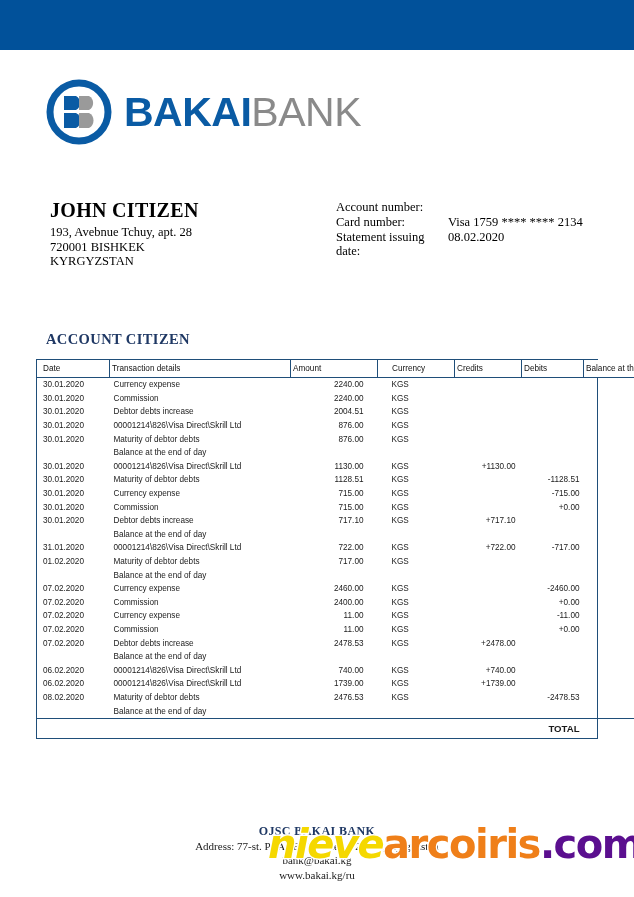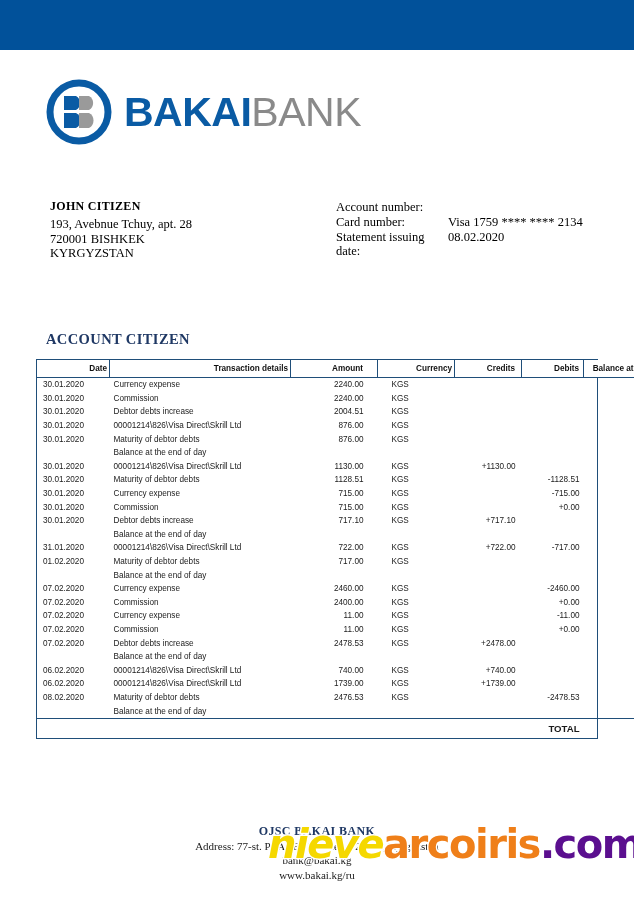--- a/index.html
+++ b/index.html
@@ -51,21 +51,21 @@
   .logo-text .t2 { color: #8a8a8a; font-weight: normal; }
 
   
   .addr-block {
     position: absolute;
     top: 199px;
     left: 50px;
     width: 270px;
   }
   .cust-name {
-    font-size: 12px;
+    font-size: 20px;
     font-weight: bold;
     letter-spacing: 0.3px;
     margin: 0 0 3px 0;
     color: #000;
   }
   .cust-line {
     font-size: 12.5px;
     line-height: 14.5px;
     color: #000;
   }
@@ -107,22 +107,22 @@
     border-collapse: collapse;
     font-family: "Liberation Sans", sans-serif;
     font-size: 8.2px;
     color: #1a1a1a;
     table-layout: fixed;
   }
   table.stmt th {
     border-right: 1.1px solid #1f4e79;
     border-bottom: 1.6px solid #1f4e79;
     font-size: 8.2px;
-    font-weight: bold;
-    text-align: right;
+    font-weight: normal;
+    text-align: left;
     padding: 4px 2px 4px 2px;
     color: #111;
     background: #ffffff;
   }
   table.stmt th:last-child { border-right: none; }
   table.stmt td {
     padding: 2.3px 4px;
     border: none;
     white-space: nowrap;
     overflow: hidden;

